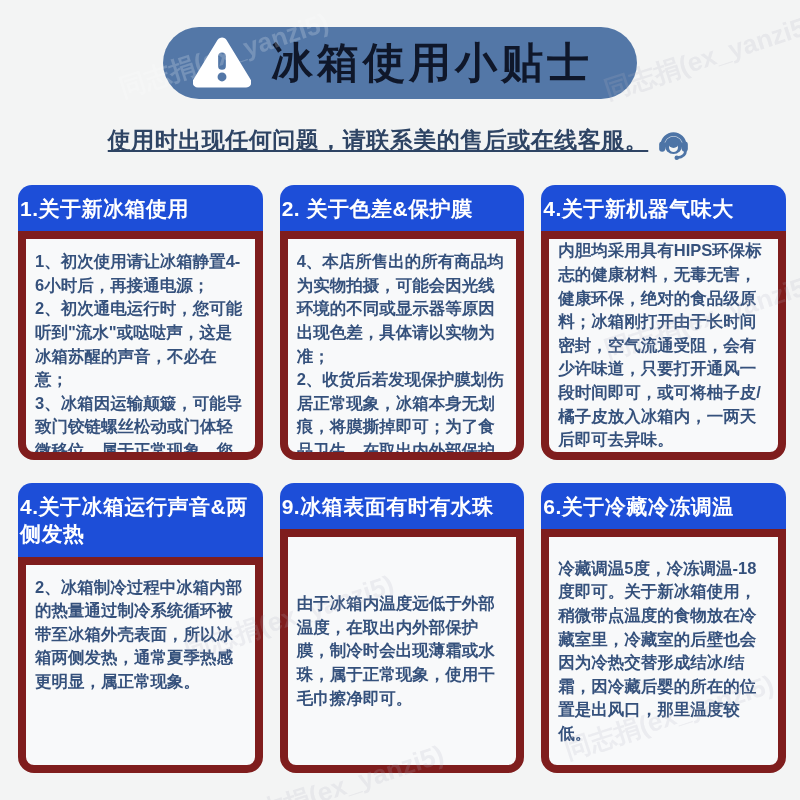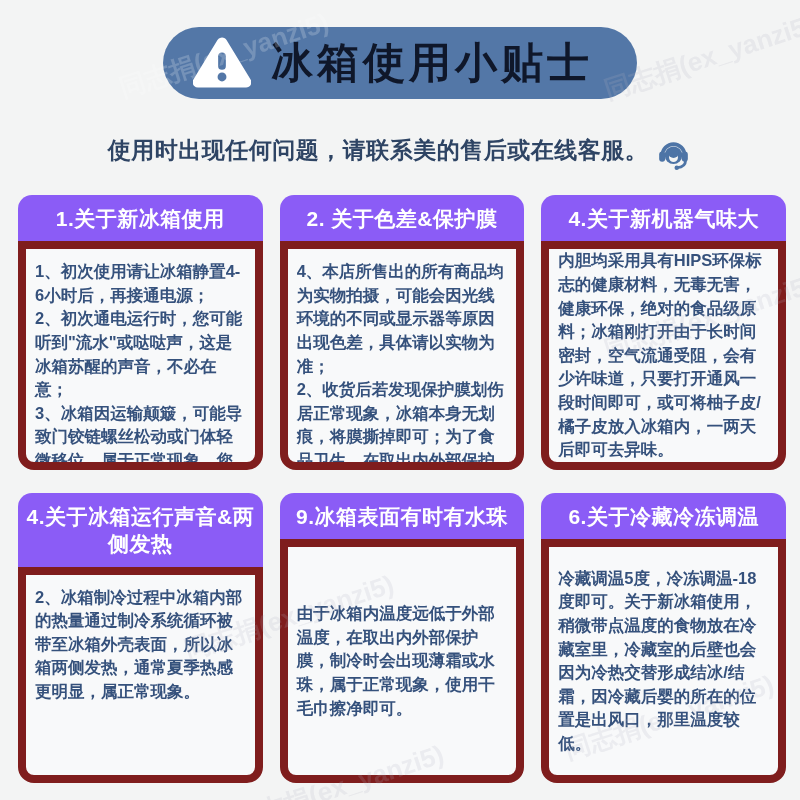--- a/index.html
+++ b/index.html
@@ -49,54 +49,55 @@
     font-weight: 700;
     letter-spacing: 4px;
     line-height: 1;
   }
   .tri-icon { display: inline-flex; }
 
   
   .subtitle-row {
     position: relative;
     z-index: 2;
-    margin-top: 32px;
+    margin-top: 22px;
     display: flex;
     justify-content: center;
     align-items: center;
     gap: 7px;
     font-size: 23px;
     font-weight: 700;
     color: #2e4464;
     letter-spacing: 0.5px;
+    text-decoration: underline;
   }
   .headset-icon { display: inline-flex; margin-top: 2px; }
 
   
   .grid {
     position: relative;
     z-index: 2;
     margin: 25px 14px 0 18px;
     display: grid;
     grid-template-columns: repeat(3, 1fr);
     grid-template-rows: 275px 290px;
     column-gap: 17px;
     row-gap: 23px;
   }
   .card {
     display: flex;
     flex-direction: column;
     border-radius: 16px;
   }
   .card-header {
-    background: #8b5cf6;
+    background: #1d4ed8;
     color: #ffffff;
     font-size: 21px;
     font-weight: 700;
-    text-align: center;
+    text-align: left;
     padding: 10px 2px 9px 2px;
     line-height: 1.3;
     letter-spacing: 0.5px;
     border-radius: 14px 14px 0 0;
   }
   .card-body {
     flex: 1;
     background: #f8f9fa;
     border: 8px solid #7f1d1d;
     border-radius: 0 0 16px 16px;

